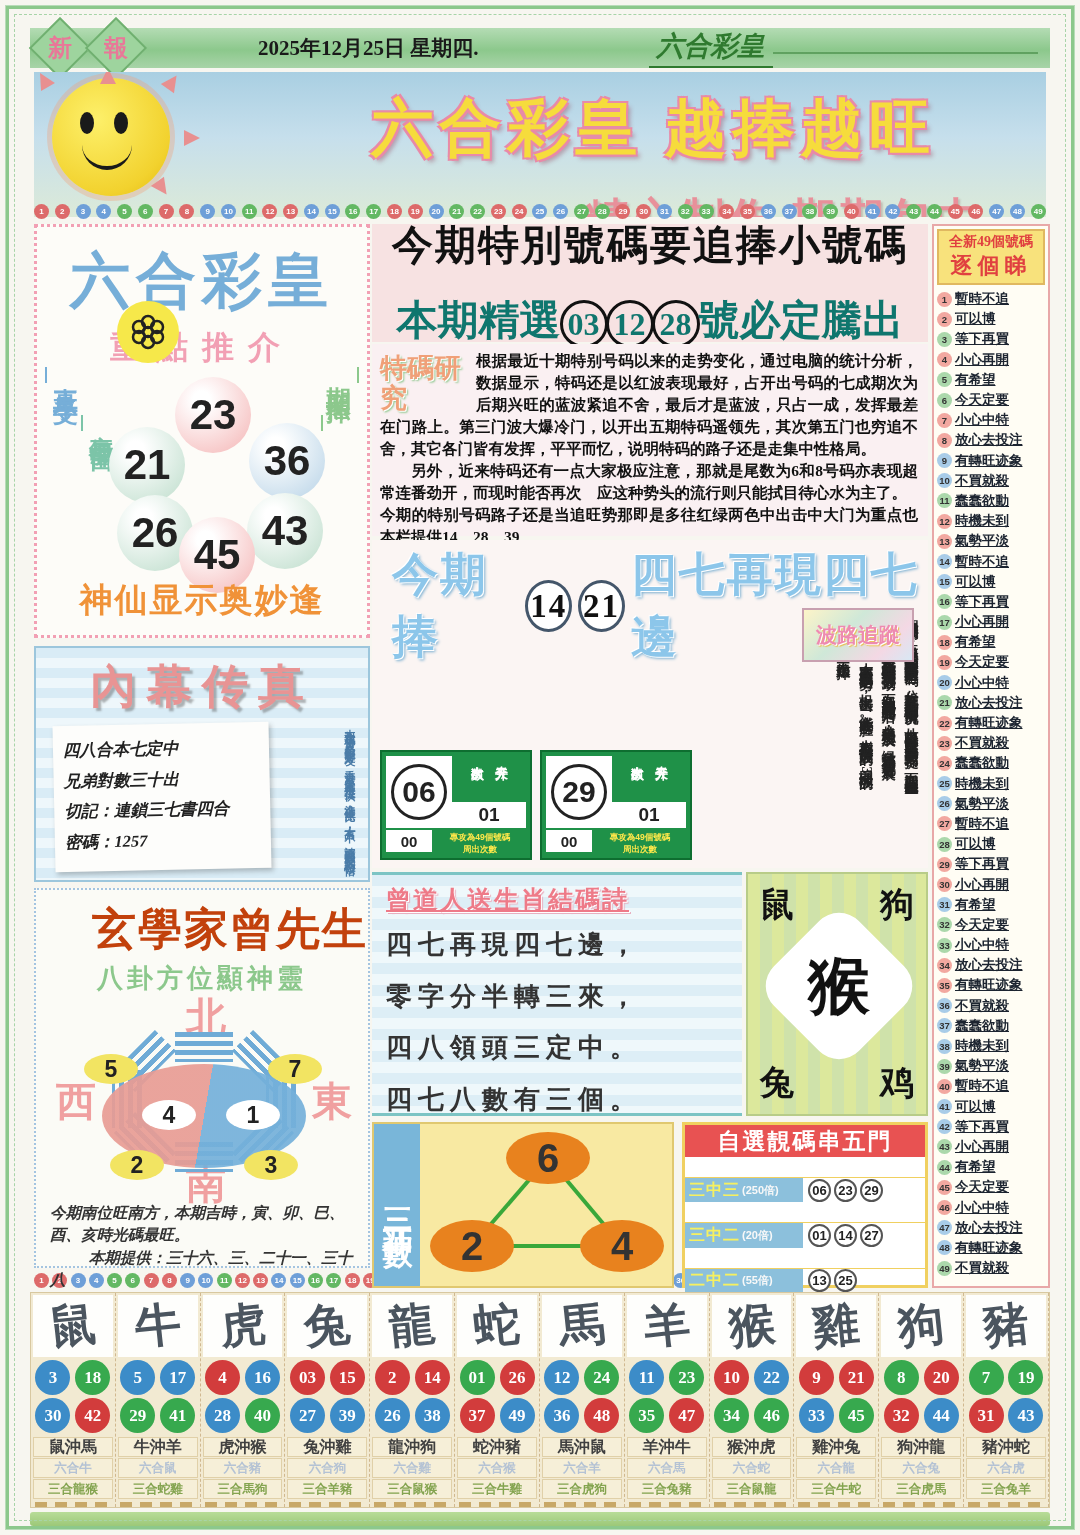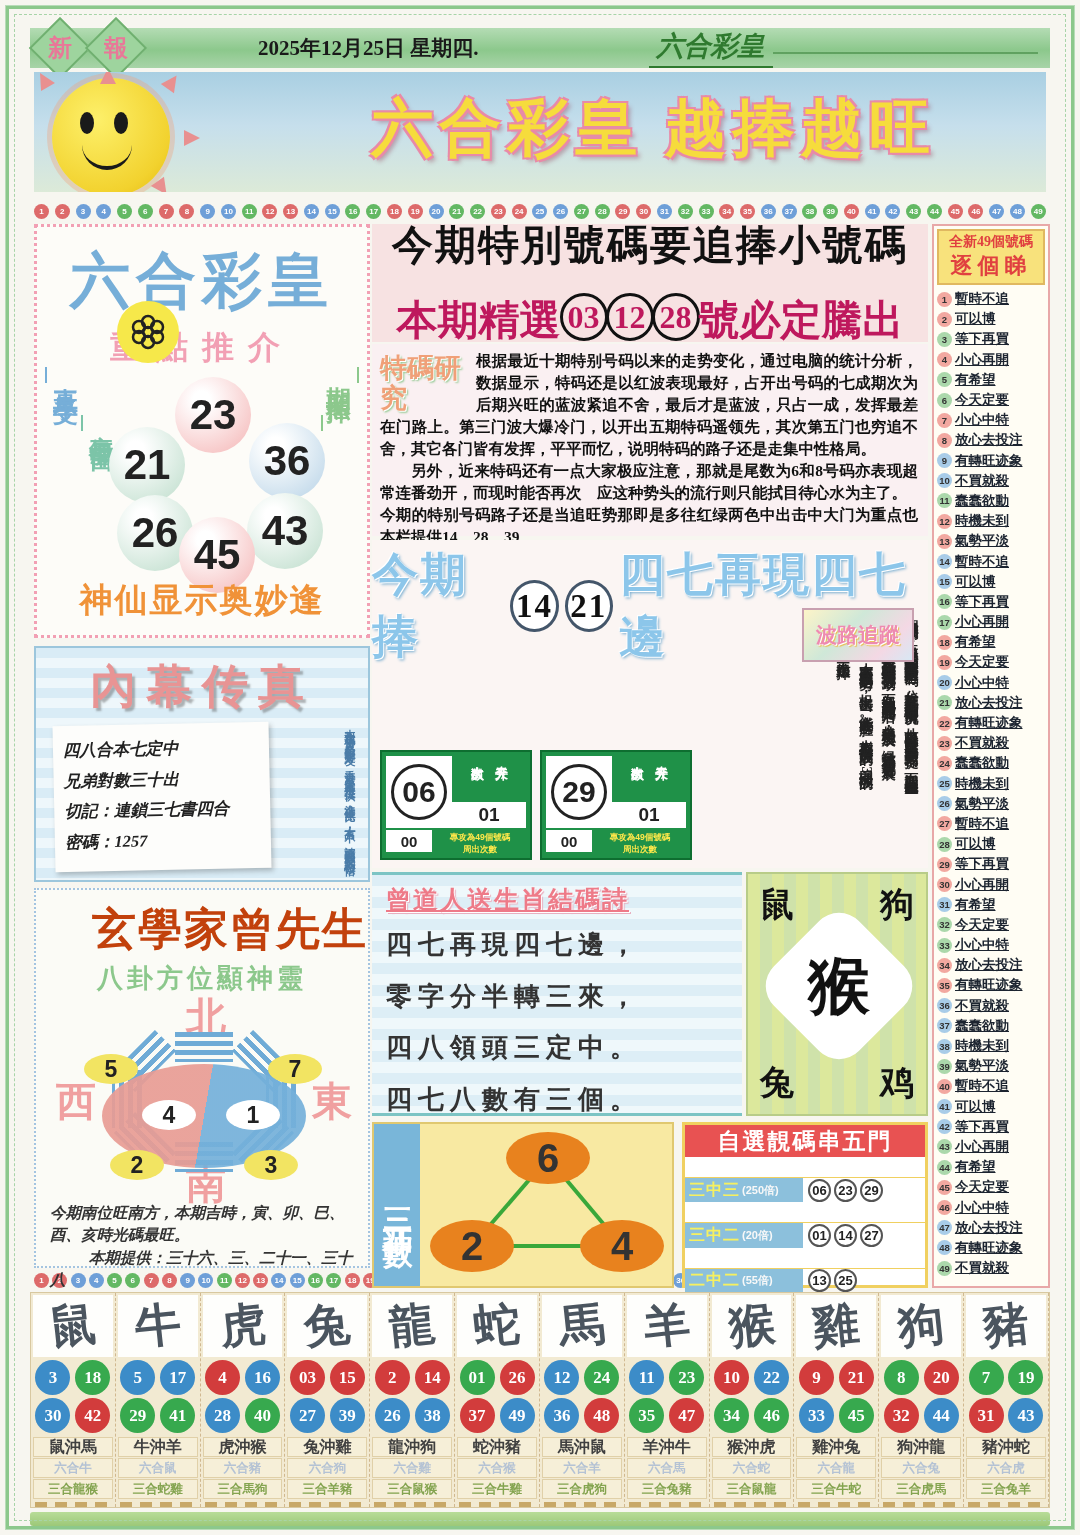--- a/index.html
+++ b/index.html
@@ -16,21 +16,21 @@
   .logo .dia { position:absolute; top:-2px; width:44px; height:44px; background:#9ed49e; border:2px solid #70b070;
                transform:rotate(45deg); display:flex; align-items:center; justify-content:center; }
   .logo .dia span { transform:rotate(-45deg); font-size:24px; font-weight:bold; color:#e87898;
                     font-family:"Liberation Serif",serif; }
   .hdr-date { margin-left:70px; font-family:"Liberation Serif",serif; font-size:21px; color:#1a1a1a; font-weight:bold; }
   .hdr-mast { margin-left:170px; font-family:"Liberation Serif",serif; font-style:italic; font-weight:bold;
               font-size:27px; color:#2f7a2f; border-bottom:2px solid #2f7a2f; padding:0 8px 2px 8px; }
   .hdr-mline { flex:1; height:2px; background:#2f7a2f; margin:10px 12px 0 0; opacity:.5; }
 
   
-  .banner { position:absolute; left:34px; top:72px; width:1012px; height:120px;
+  .banner { position:absolute; left:34px; top:72px; width:1012px; height:145px;
             background:linear-gradient(180deg,#a9cfe2 0%,#c6dfec 45%,#dcead8 100%); overflow:hidden; }
   .sun { position:absolute; left:18px; top:6px; width:118px; height:118px; border-radius:50%;
          background:radial-gradient(circle at 38% 35%, #fdf06a, #f2d22e 70%, #e4b80e);
          box-shadow:0 0 0 5px rgba(240,160,120,.35); }
   .sun:before, .sun:after { content:""; position:absolute; border-radius:50%; background:#1a1a1a; }
   .sun:before { left:28px; top:34px; width:14px; height:22px; }
   .sun:after  { left:62px; top:34px; width:14px; height:22px; }
   .sun .mouth { position:absolute; left:30px; top:66px; width:50px; height:26px; border:4px solid #1a1a1a;
                 border-top:none; border-left:none; border-right:none; border-radius:0 0 40px 40px; }
   .ray { position:absolute; width:0; height:0; border-left:8px solid transparent; border-right:8px solid transparent;
@@ -112,38 +112,38 @@
            justify-content:center; font-weight:bold; font-size:23px; color:#222; z-index:3; }
   .badge.y{background:#f2e462}.badge.w{background:#fff}
   .mas-notes { position:absolute; left:14px; right:10px; top:312px; font-family:"Liberation Serif",serif;
                font-style:italic; font-weight:bold; font-size:15.5px; color:#333; line-height:1.45; }
   .mas-notes .ind { text-indent:2.5em; }
 
   
   .box-head { position:absolute; left:372px; top:224px; width:556px; height:118px; background:#f7e2e2;
               display:flex; flex-direction:column; align-items:center; justify-content:center; gap:20px; }
   .head-l1 { font-family:"Liberation Serif",serif; font-weight:900; font-size:41px; letter-spacing:2px; color:#111; }
-  .head-l2 { display:flex; align-items:flex-start; font-family:"Liberation Serif",serif; font-weight:900;
-             font-size:41px; color:#be185d; }
+  .head-l2 { display:flex; align-items:flex-end; font-family:"Liberation Serif",serif; font-weight:900;
+             font-size:41px; color:#0f766e; }
   .pick { width:48px; height:48px; border:3px solid #111; border-radius:50%; display:inline-flex; align-items:center;
           justify-content:center; font-size:32px; font-weight:900; margin:0 -1px; background:transparent; }
 
   
   .box-art { position:absolute; left:372px; top:344px; width:556px; height:192px; background:#faf0f2; padding:6px 10px 4px 8px; }
   .art-tag { float:left; width:96px; height:66px; font-family:"Liberation Serif",serif; font-weight:900; font-size:27px;
              color:#f0a078; text-shadow:1px 1px 0 #fff,2px 2px 2px #90c890; line-height:1.1; padding-top:4px; }
   .box-art p { font-family:"Liberation Serif",serif; font-weight:bold; font-size:15.5px; color:#111;
                line-height:1.42; text-align:justify; }
   .box-art p.ind { text-indent:2em; }
 
   
   .box-hot { position:absolute; left:372px; top:540px; width:556px; height:328px; background:#fbf5f3; }
   .hot-title { display:flex; align-items:center; justify-content:center; gap:6px; padding-top:4px;
                font-family:"Liberation Serif",serif; font-weight:900; font-size:46px; color:#8cc6ea;
-               text-shadow:1px 1px 0 #fff,-1px -1px 0 #fff,2px 2px 3px #7aaed0; letter-spacing:2px; }
+               text-shadow:1px 1px 0 #fff,-1px -1px 0 #fff,2px 2px 3px #7aaed0; letter-spacing:2px;margin-left:20px; }
   .hot-num { width:52px; height:52px; background:#fff; border:3px solid #44566a; border-radius:50%;
              display:inline-flex; align-items:center; justify-content:center; font-size:33px; font-weight:900;
              color:#111; text-shadow:none; }
   .hot-tag { position:absolute; right:14px; top:68px; width:112px; height:54px; z-index:3;
              background:linear-gradient(135deg,#fdf4c8,#cfe8d8 40%,#f4d8e4 75%,#d8e8f4);
              border:2px solid #c8a0b0; display:flex; align-items:center; justify-content:center; }
   .hot-tag span { font-family:"Liberation Serif",serif; font-weight:900; font-size:21px; color:#ee8ab0;
                   text-shadow:1px 1px 0 #fff,2px 2px 1px #e8c050; }
   .hot-vtext { position:absolute; left:6px; top:66px; width:544px; height:188px; writing-mode:vertical-rl;
                font-family:"Liberation Serif",serif; font-weight:bold; font-size:14px; color:#222;

